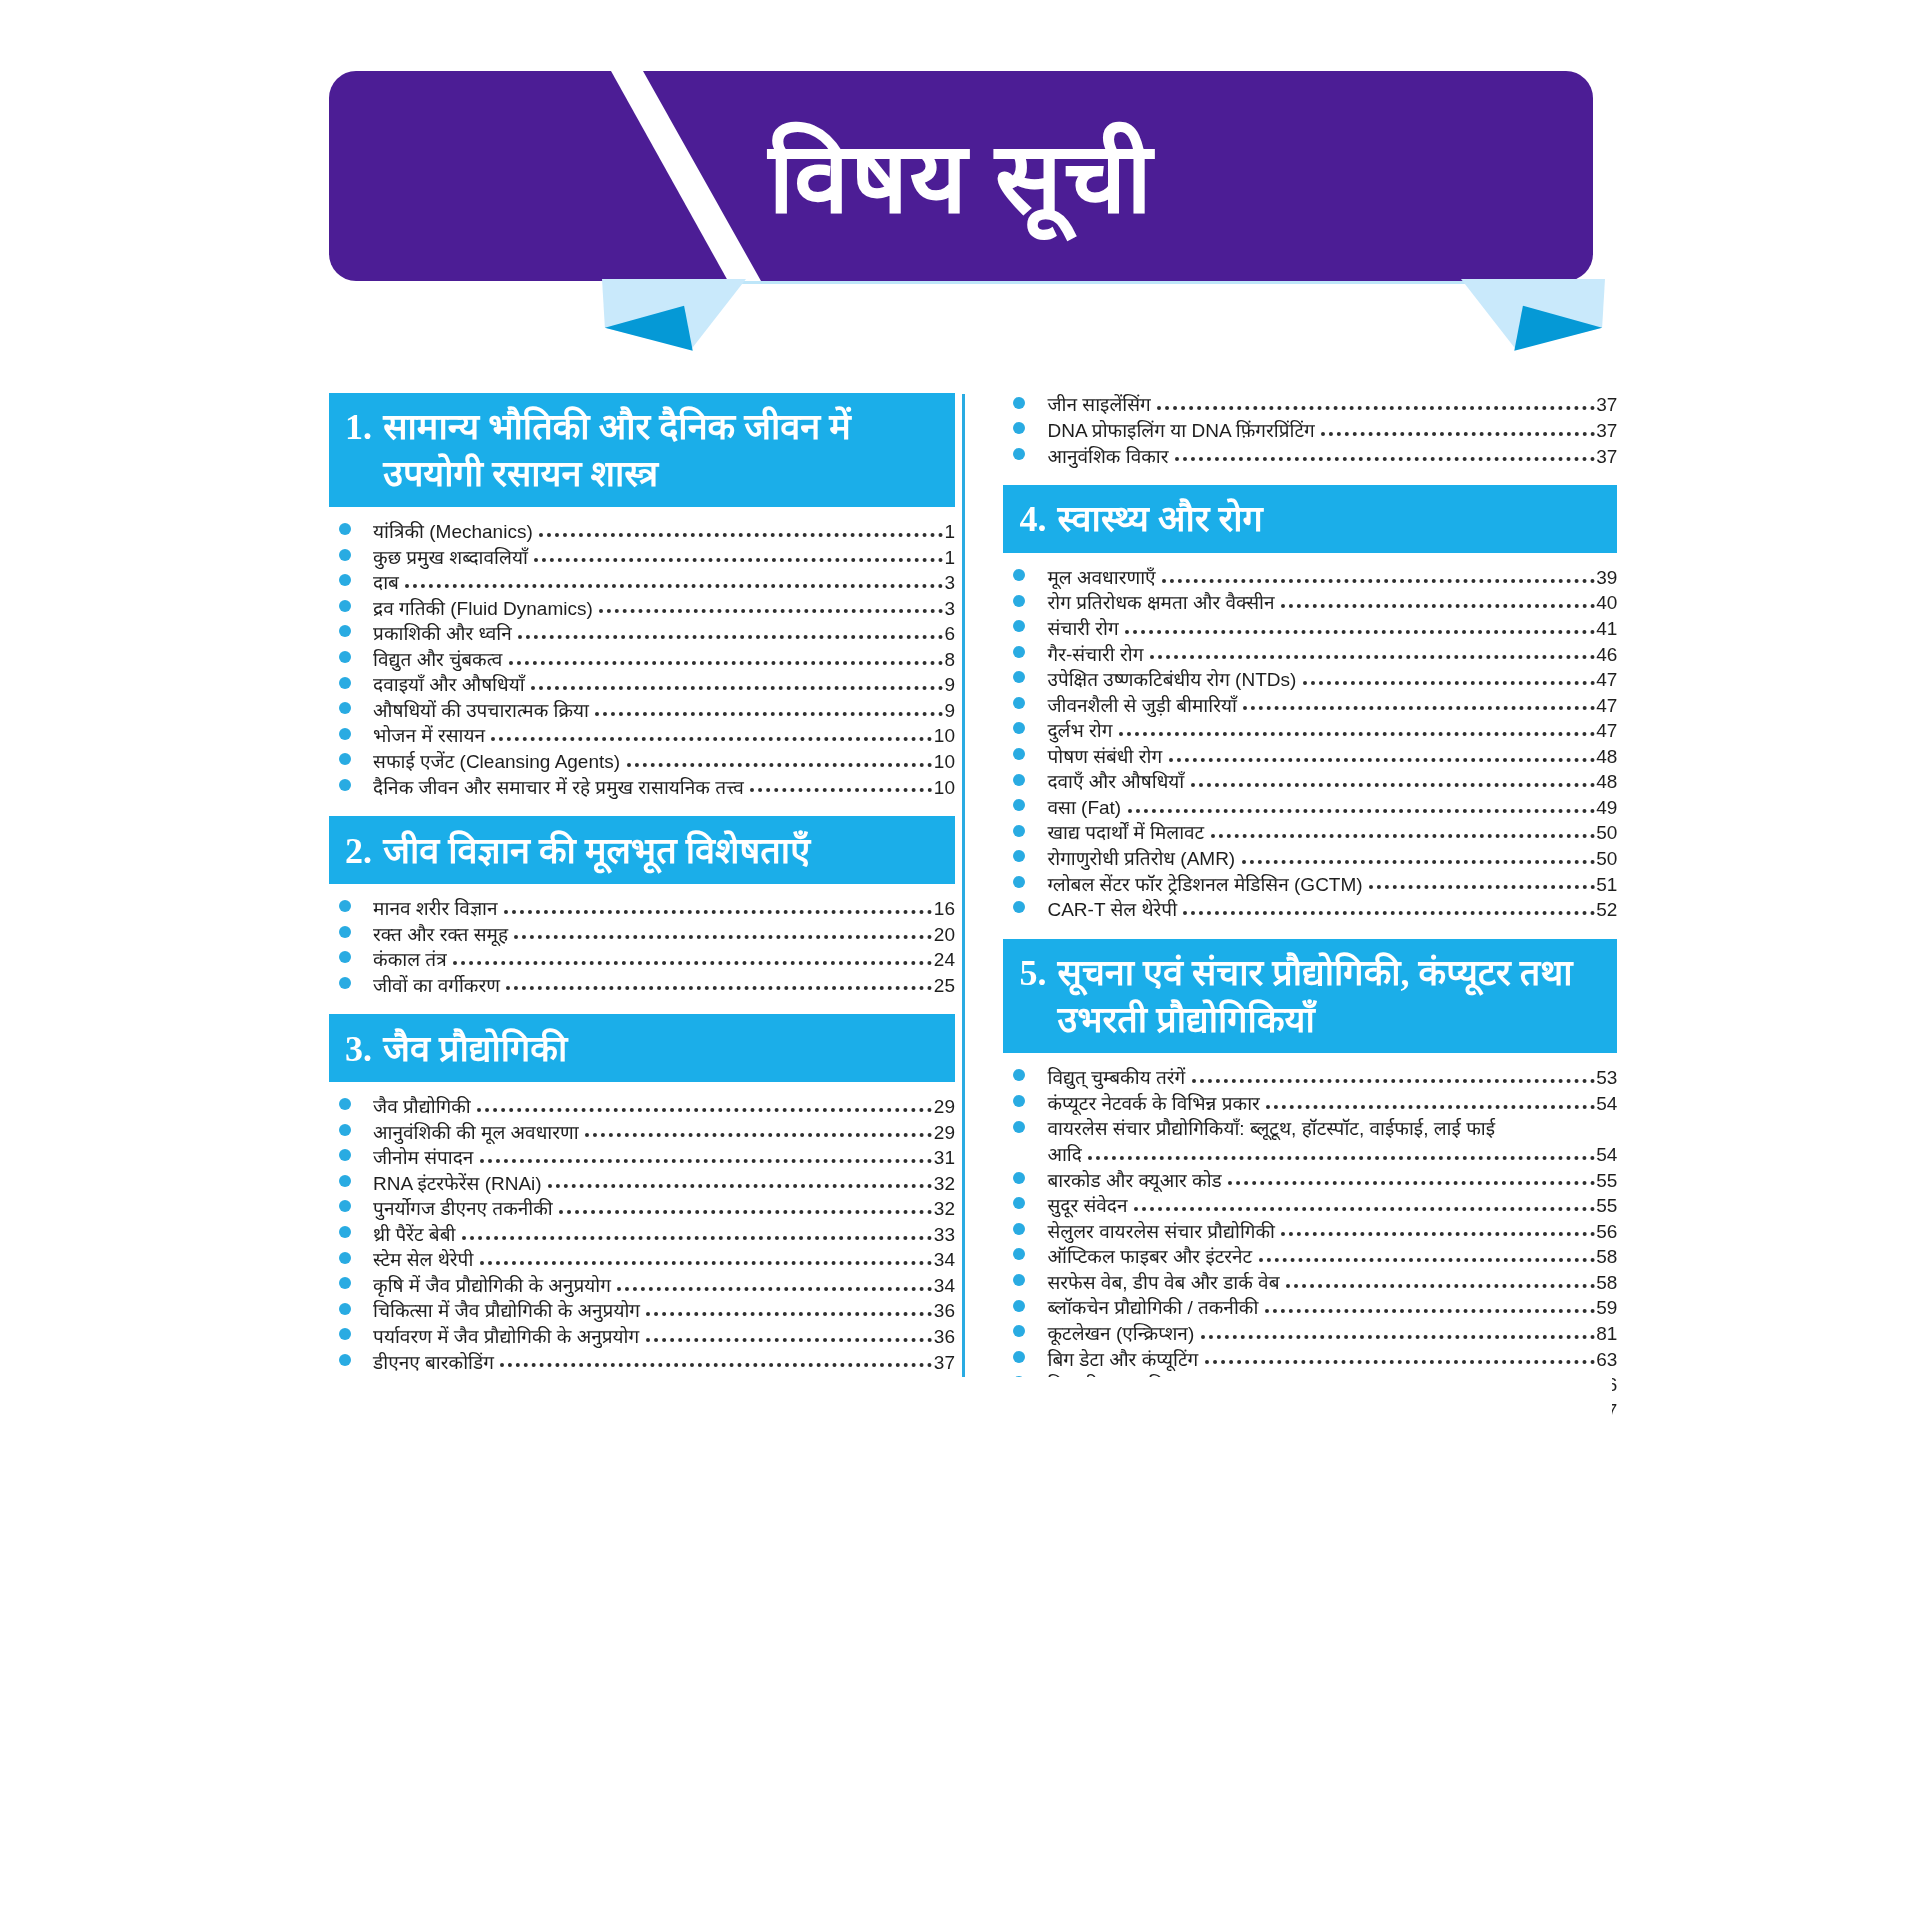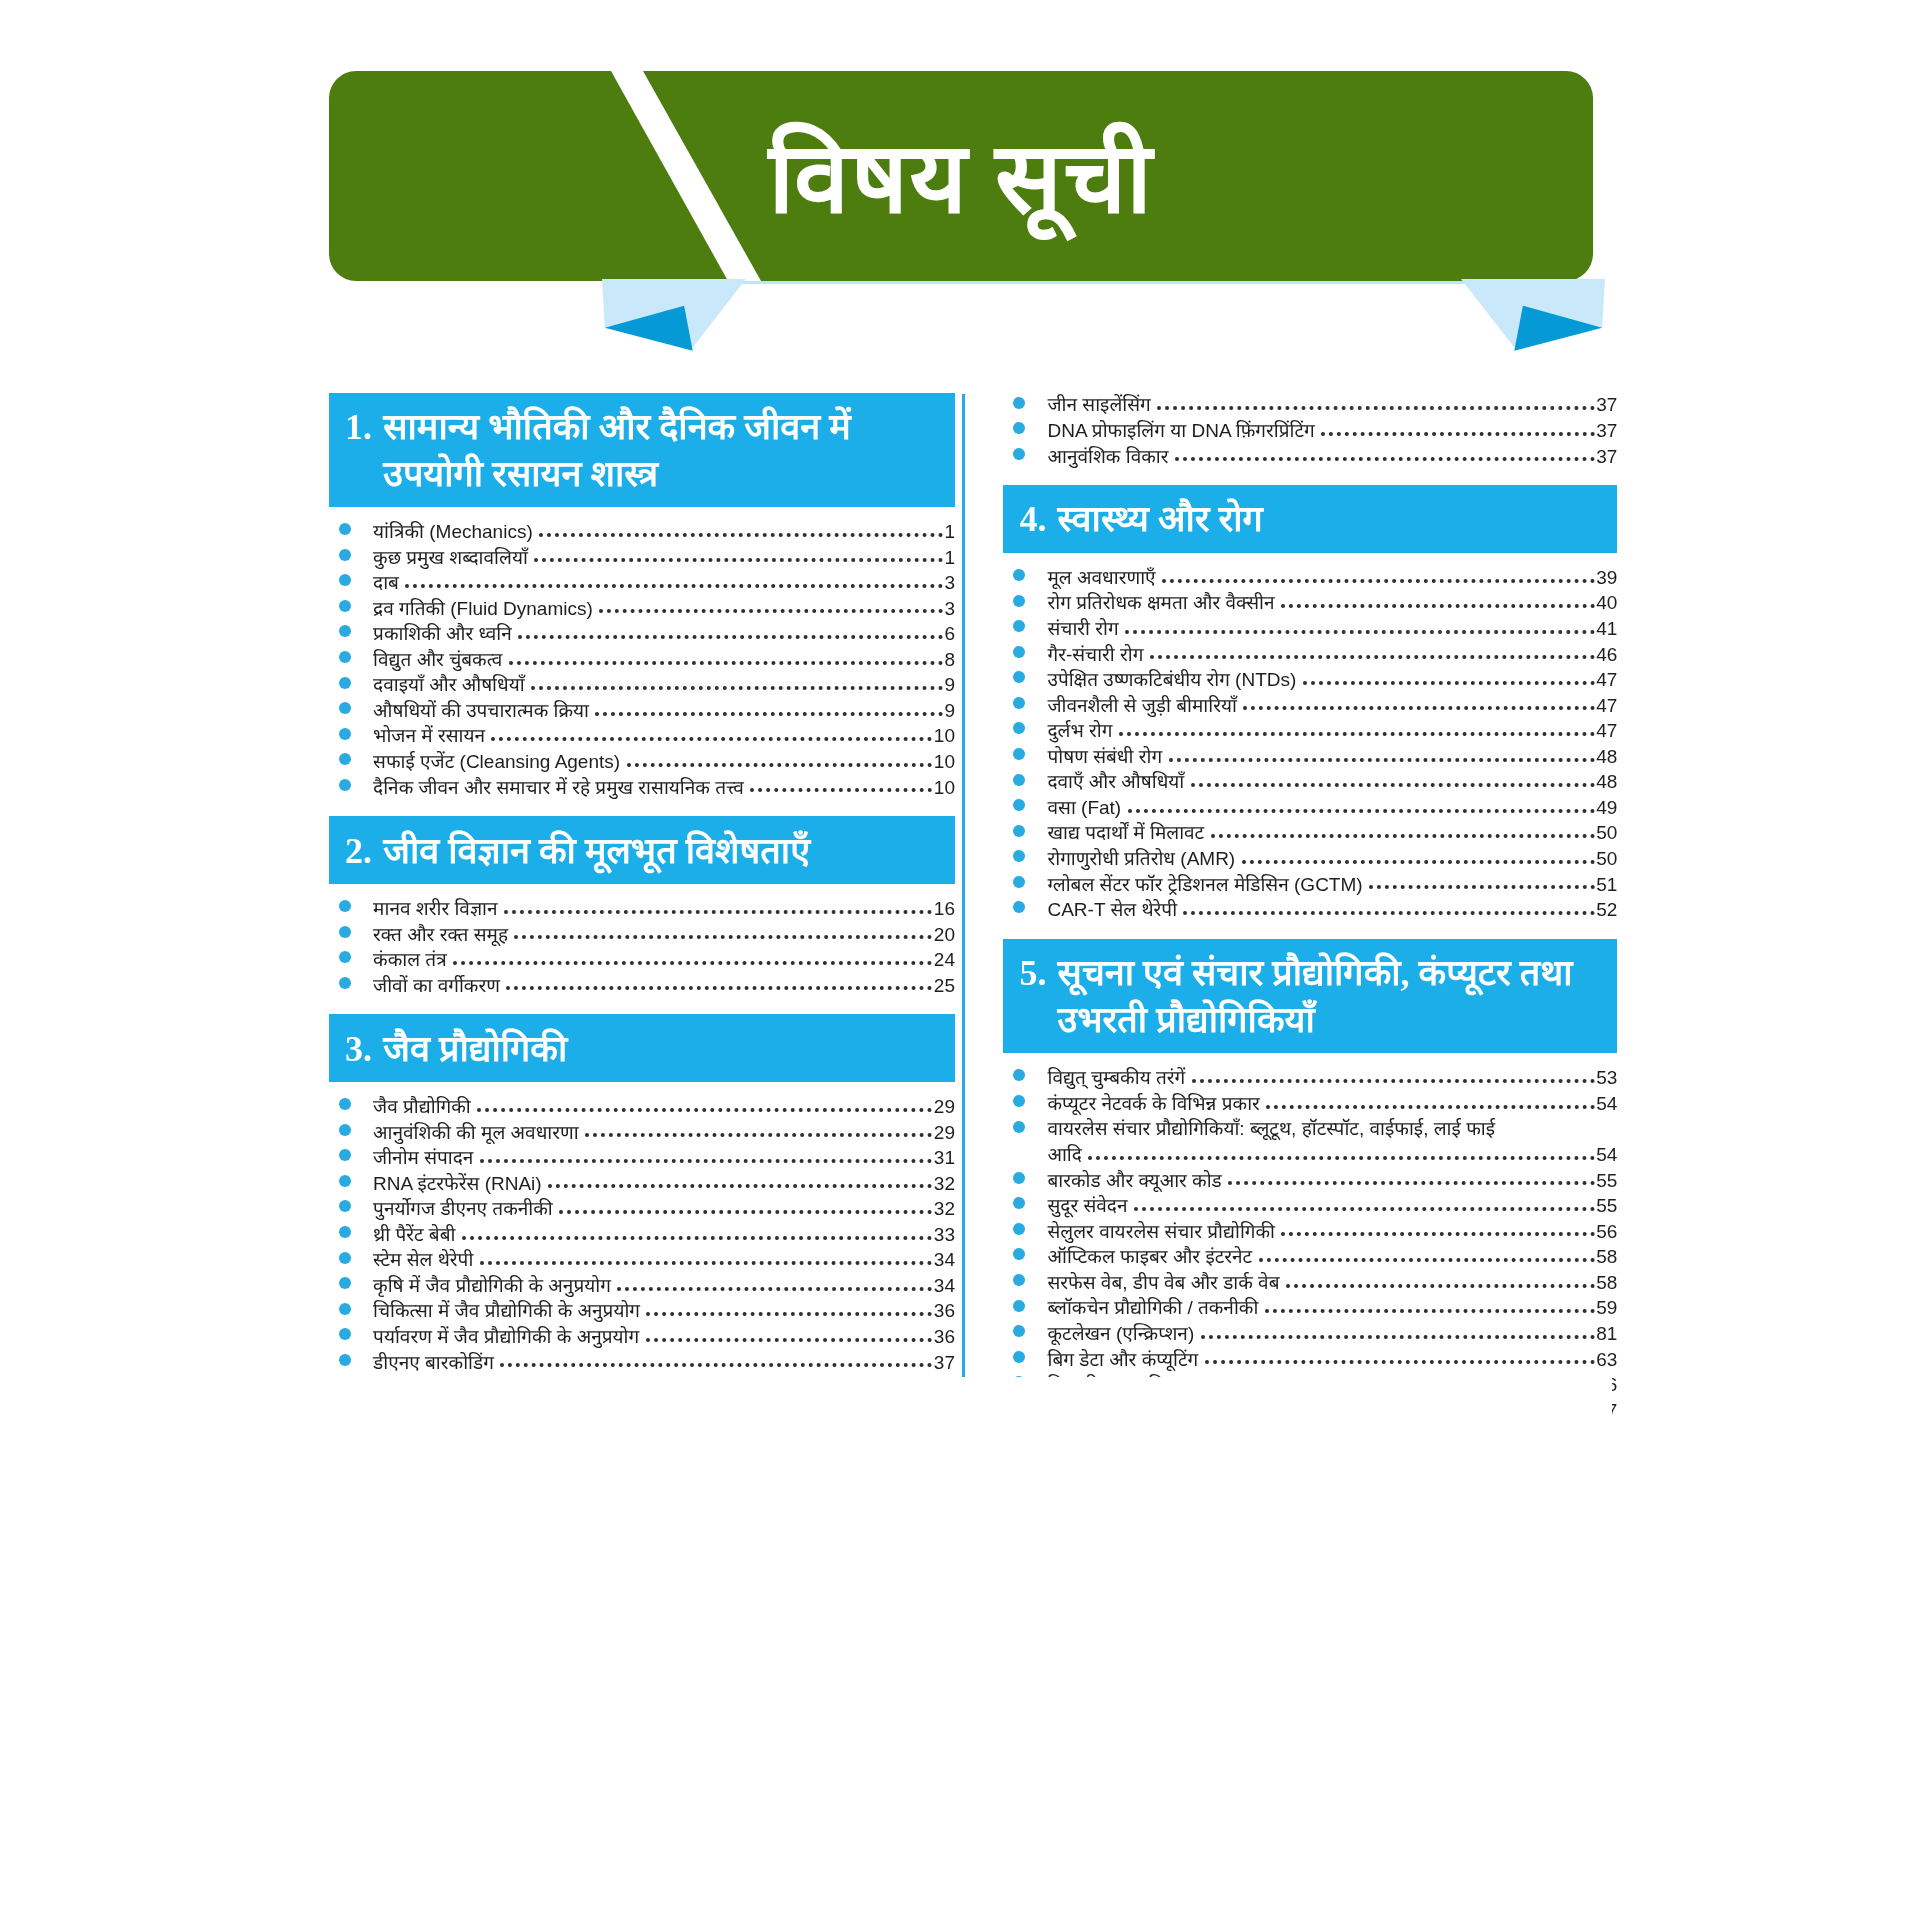--- a/index.html
+++ b/index.html
@@ -5,21 +5,21 @@
   html,body{margin:0;padding:0;background:#ffffff;}
   body{
     width:1925px;height:1925px;position:relative;overflow:hidden;
     font-family:"Liberation Sans","DejaVu Sans",sans-serif;color:#1e1e1e;
   }
   .page{position:absolute;inset:0;background:#ffffff;}
 
   
   .banner{
     position:absolute;left:329px;top:71px;width:1264px;height:210px;
-    background:#4d7c0f;border-radius:27px;
+    background:#4c1d95;border-radius:27px;
   }
   .banner-underline{
     position:absolute;left:282px;top:210px;width:982px;height:3.2px;
     background:#BEE6F9;
   }
   .stripe{
     position:absolute;inset:0;background:#ffffff;
     clip-path:polygon(282px 0px,314px 0px,432px 210px,399px 210px);
   }
   .banner-title{

